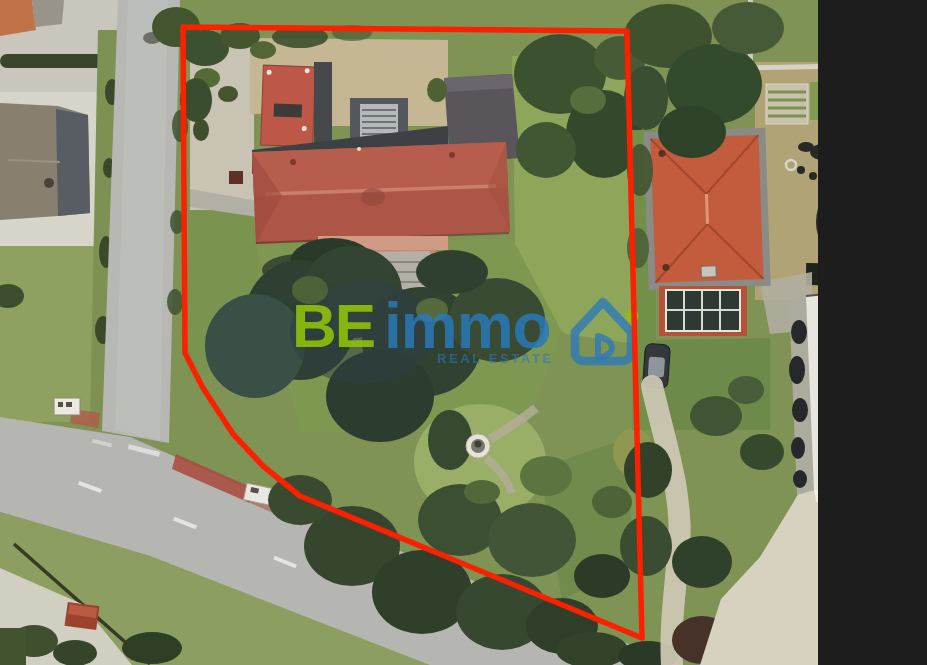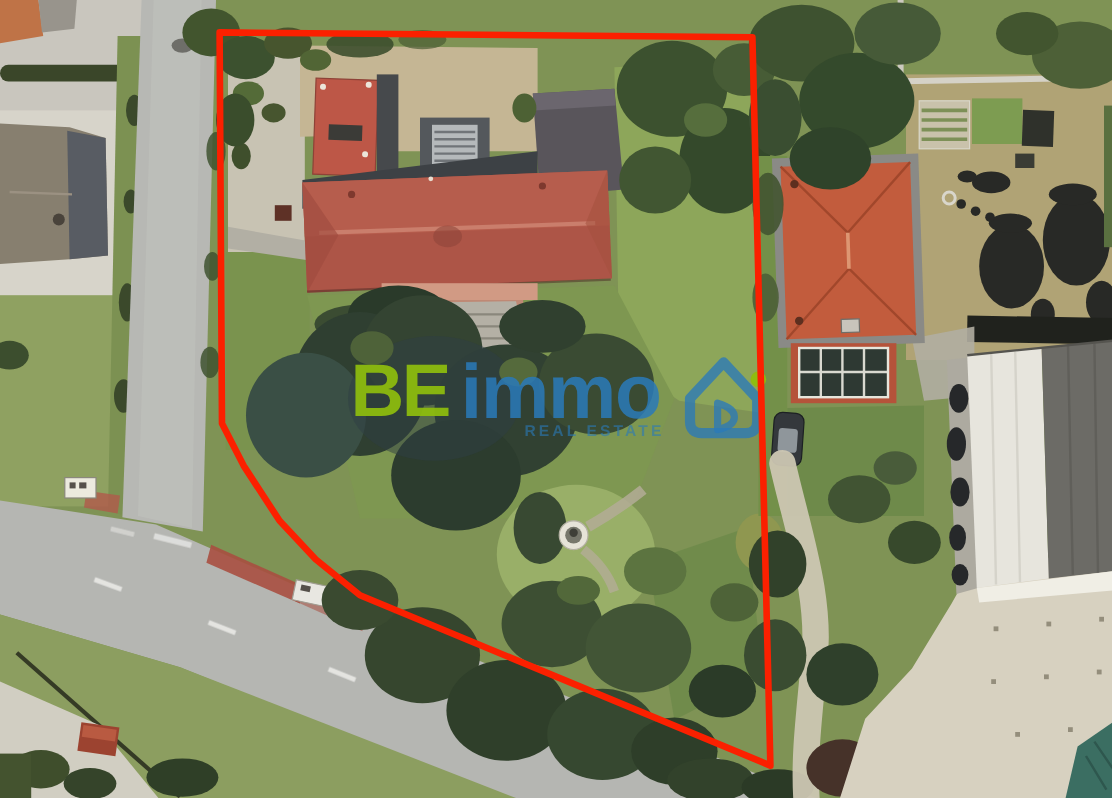--- a/index.html
+++ b/index.html
@@ -1,16 +1,16 @@
 <!DOCTYPE html>
 <html><head>
 <meta charset="utf-8">
 <style>
   html,body{margin:0;padding:0;background:#1d1d1d;}
-  .stage{position:relative;width:927px;height:665px;overflow:hidden;background:#7f9355;
+  .stage{position:relative;width:818px;height:665px;overflow:hidden;background:#7f9355;
          font-family:"Liberation Sans",sans-serif;}
   .stage svg{position:absolute;left:0;top:0;display:block;}
   .wm-be{font-family:"Liberation Sans",sans-serif;font-weight:800;font-size:62px;letter-spacing:-2px;opacity:.92;}
   .wm-immo{font-family:"Liberation Sans",sans-serif;font-weight:800;font-size:64px;letter-spacing:-1px;opacity:.85;}
   .wm-tag{font-family:"Liberation Sans",sans-serif;font-weight:700;font-size:13px;letter-spacing:2.6px;opacity:.6;}
 </style>
 </head>
 <body>
 
 <div class="stage">

